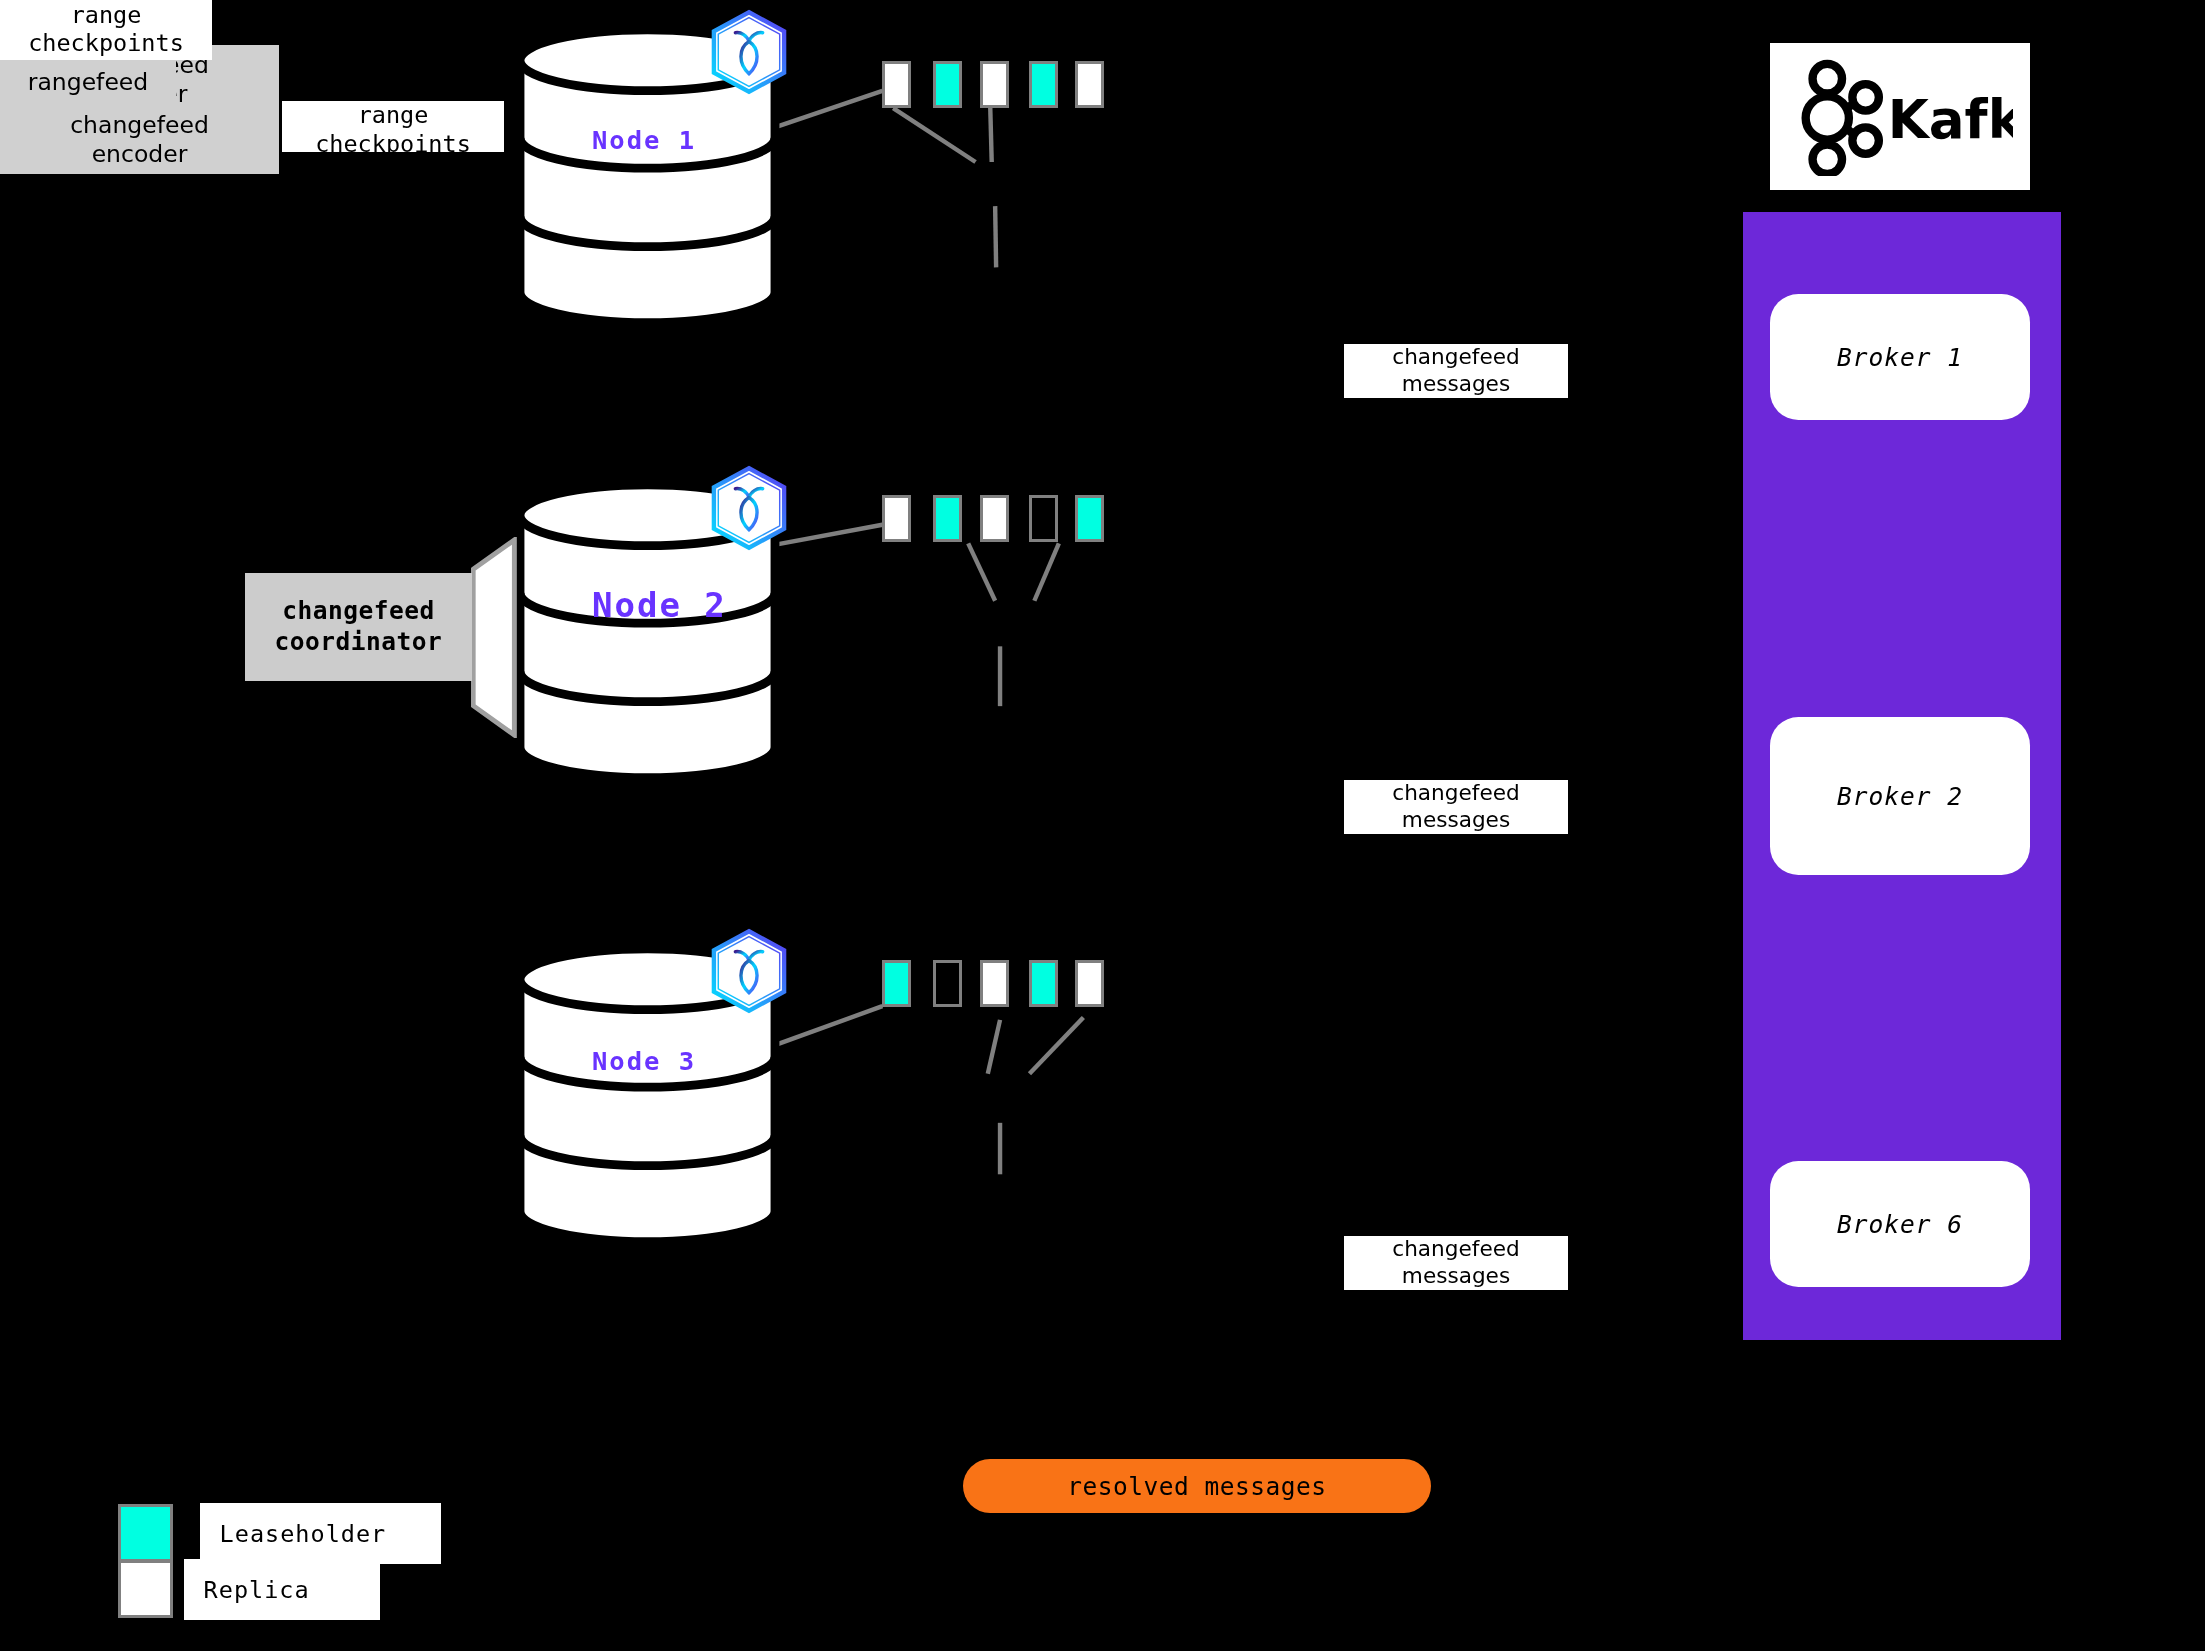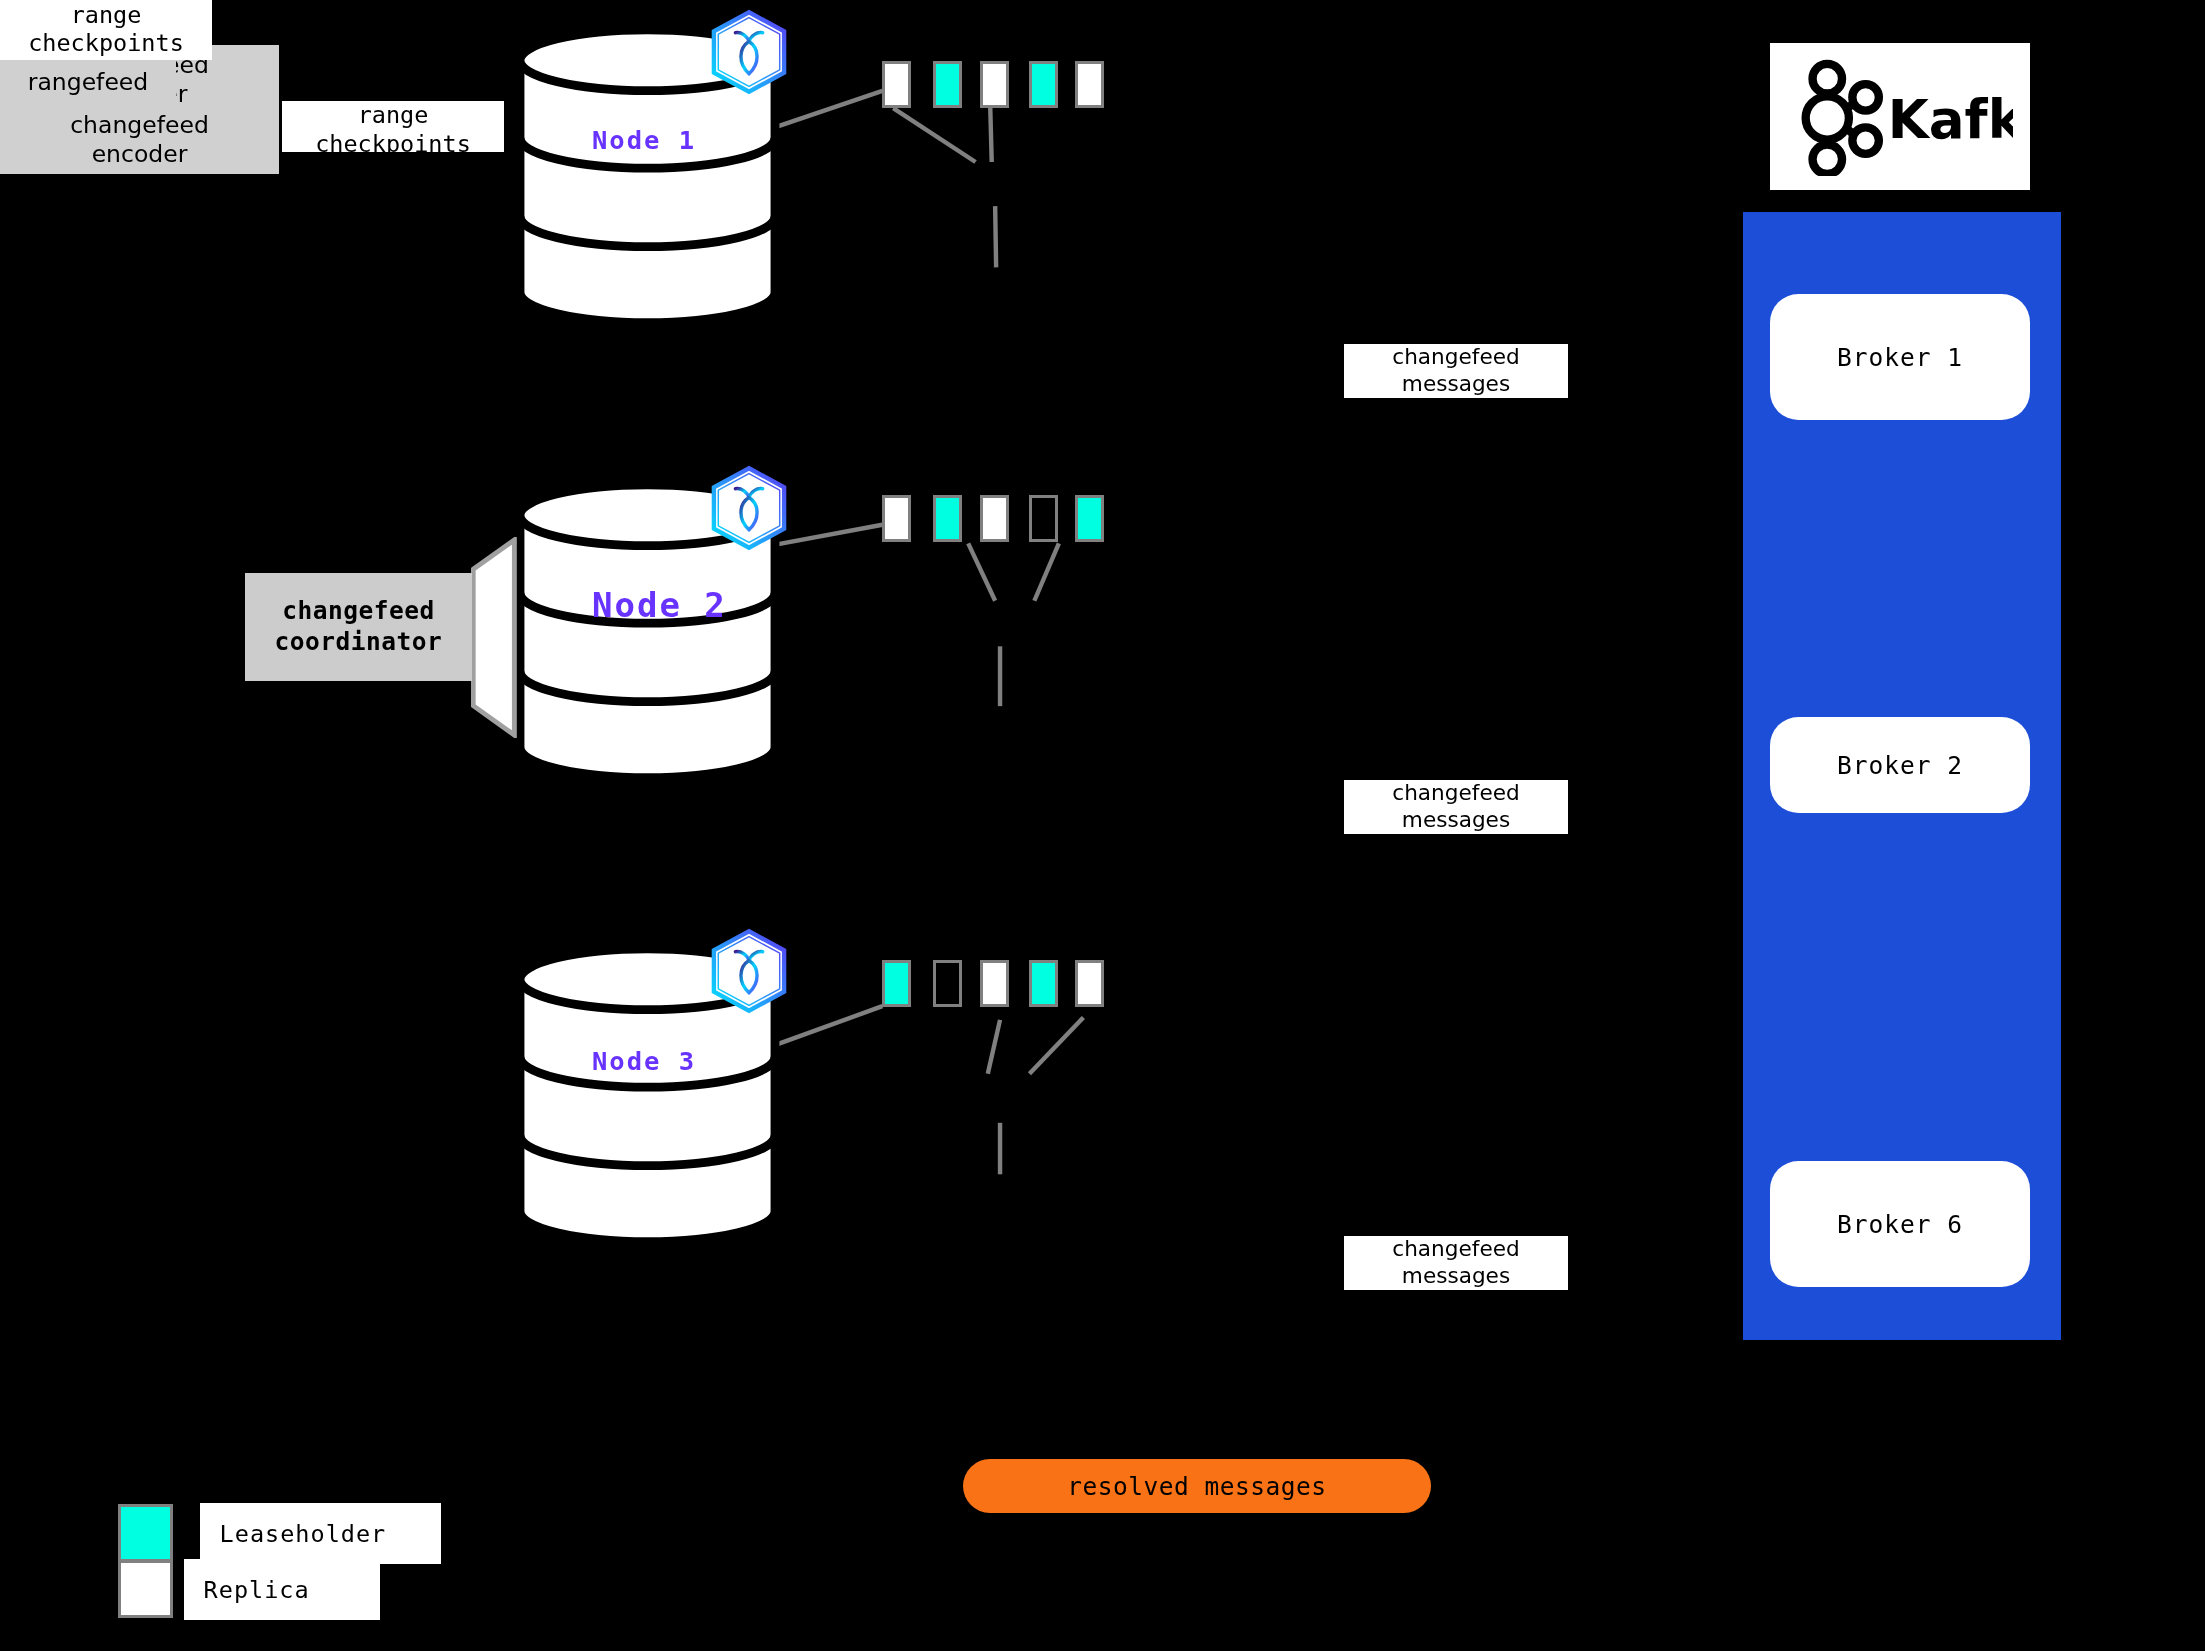--- a/index.html
+++ b/index.html
@@ -19,21 +19,21 @@
   .cyl{position:absolute;}
   .cyl svg{display:block;}
   .node-label{position:absolute;color:#6933ff;font-weight:bold;
               font-family:"DejaVu Sans Mono", monospace;
               letter-spacing:2px;white-space:nowrap;}
 
   
   .range{position:absolute;border:3.4px solid #808080;box-sizing:border-box;}
 
   
-  .panel{position:absolute;background:#1d4ed8;}
+  .panel{position:absolute;background:#6d28d9;font-style:italic;}
   .broker{position:absolute;background:#ffffff;border-radius:28.4px;
           display:flex;align-items:center;justify-content:center;
           color:#000;font-family:"DejaVu Sans Mono", monospace;
           letter-spacing:1px;}
   .kafkabox{position:absolute;background:#ffffff;display:flex;
             align-items:center;justify-content:center;}
 
   
   .pill{position:absolute;background:#f97316;border-radius:490px;
         display:flex;align-items:center;justify-content:center;color:#000;
@@ -280,21 +280,21 @@
       <line x1="82" y1="166" x2="82" y2="176"></line>
       <line x1="120" y1="104" x2="136" y2="92"></line>
       <line x1="120" y1="142" x2="136" y2="156"></line>
     </g>
     <text x="205" y="162" font-family="DejaVu Sans, sans-serif" font-size="108" font-weight="bold" fill="#000">Kafka</text>
   </svg>
 </div>
 
 <div class="panel" style="left:1743px;top:212px;width:318px;height:1128px;">
   <div class="broker" style="left:27px;top:82px;width:260px;height:126px;font-size:24.5px;">Broker 1</div>
-  <div class="broker" style="left:27px;top:505px;width:260px;height:96px;font-size:24.5px;">Broker 2</div>
+  <div class="broker" style="left:27px;top:505px;width:260px;height:158px;font-size:24.5px;">Broker 2</div>
   <div class="broker" style="left:27px;top:949px;width:260px;height:126px;font-size:24.5px;">Broker 6</div>
 </div>
 
 <div class="pill" style="left:963px;top:1459px;width:468px;height:54px;font-size:24.5px;">resolved messages</div>
 
 <div class="abs">
   <div class="swatch" style="left:118px;top:1504px;width:55px;height:58px;background:#00ffe1;"></div>
   <div class="legend-text" style="left:184px;top:1503px;width:221px;height:61px;font-size:23.5px;margin-left:16px;">Leaseholder</div>
 
   <div class="swatch" style="left:118px;top:1560px;width:55px;height:58px;background:#ffffff;"></div>

